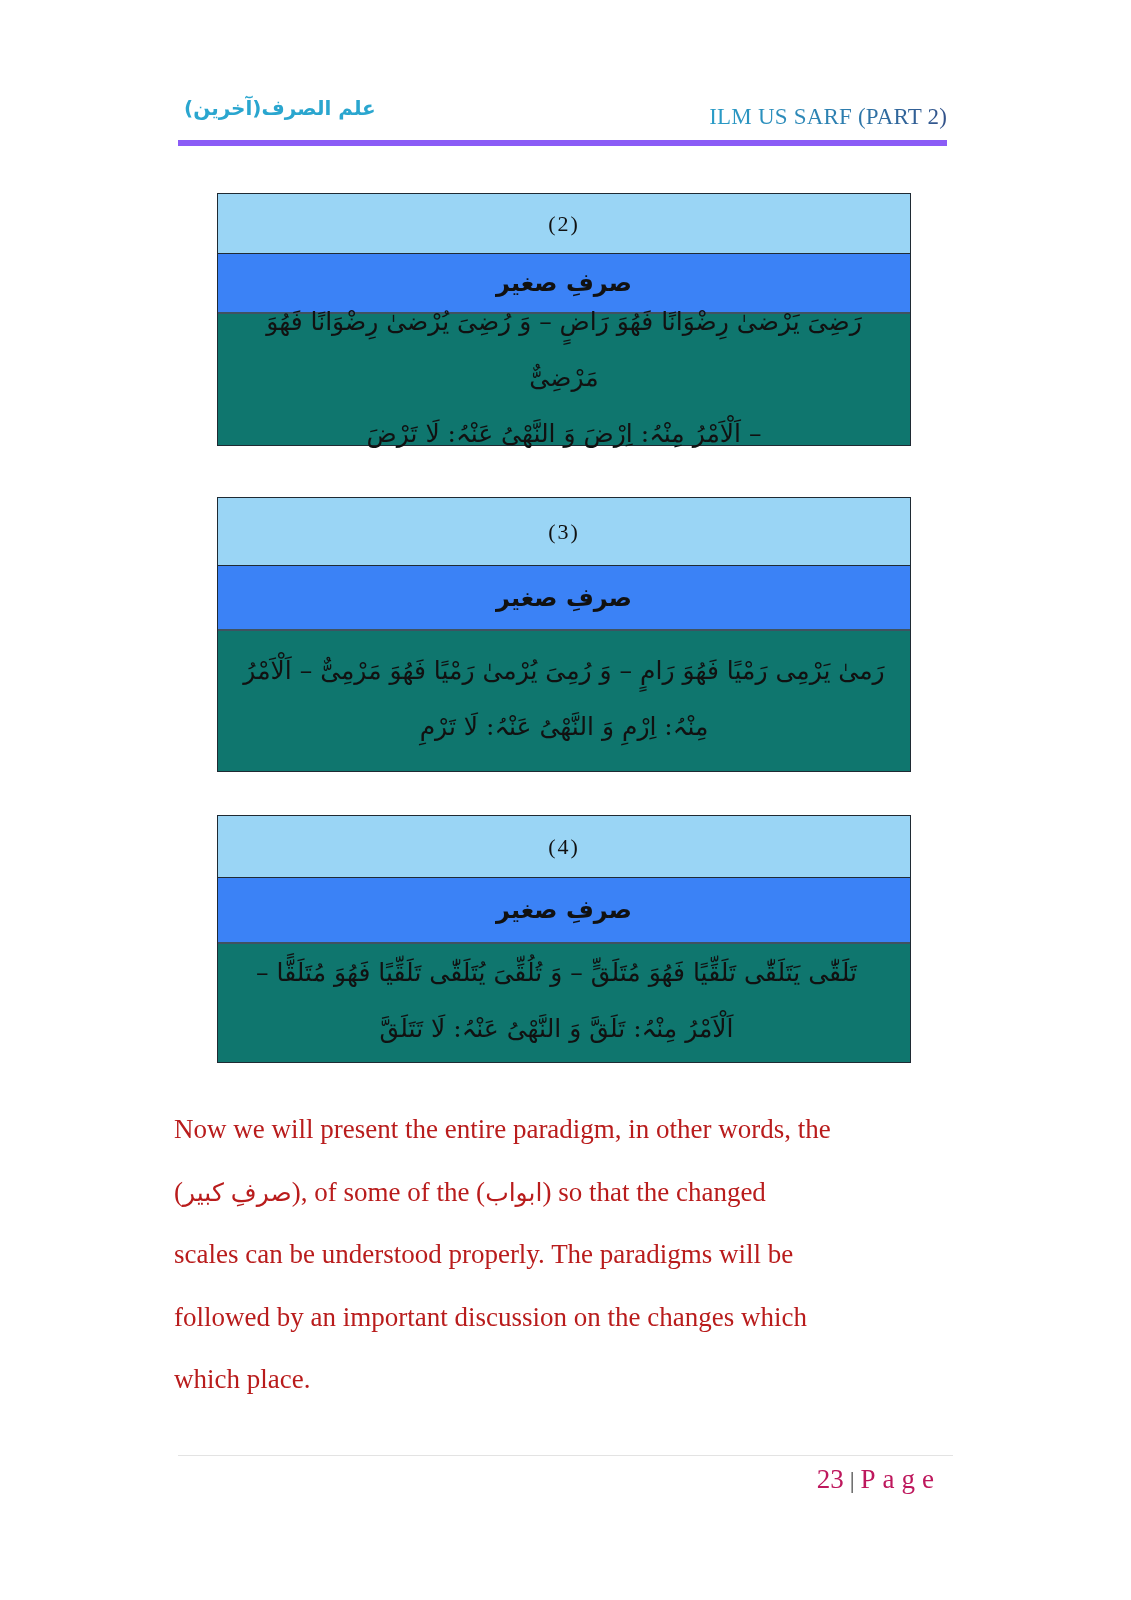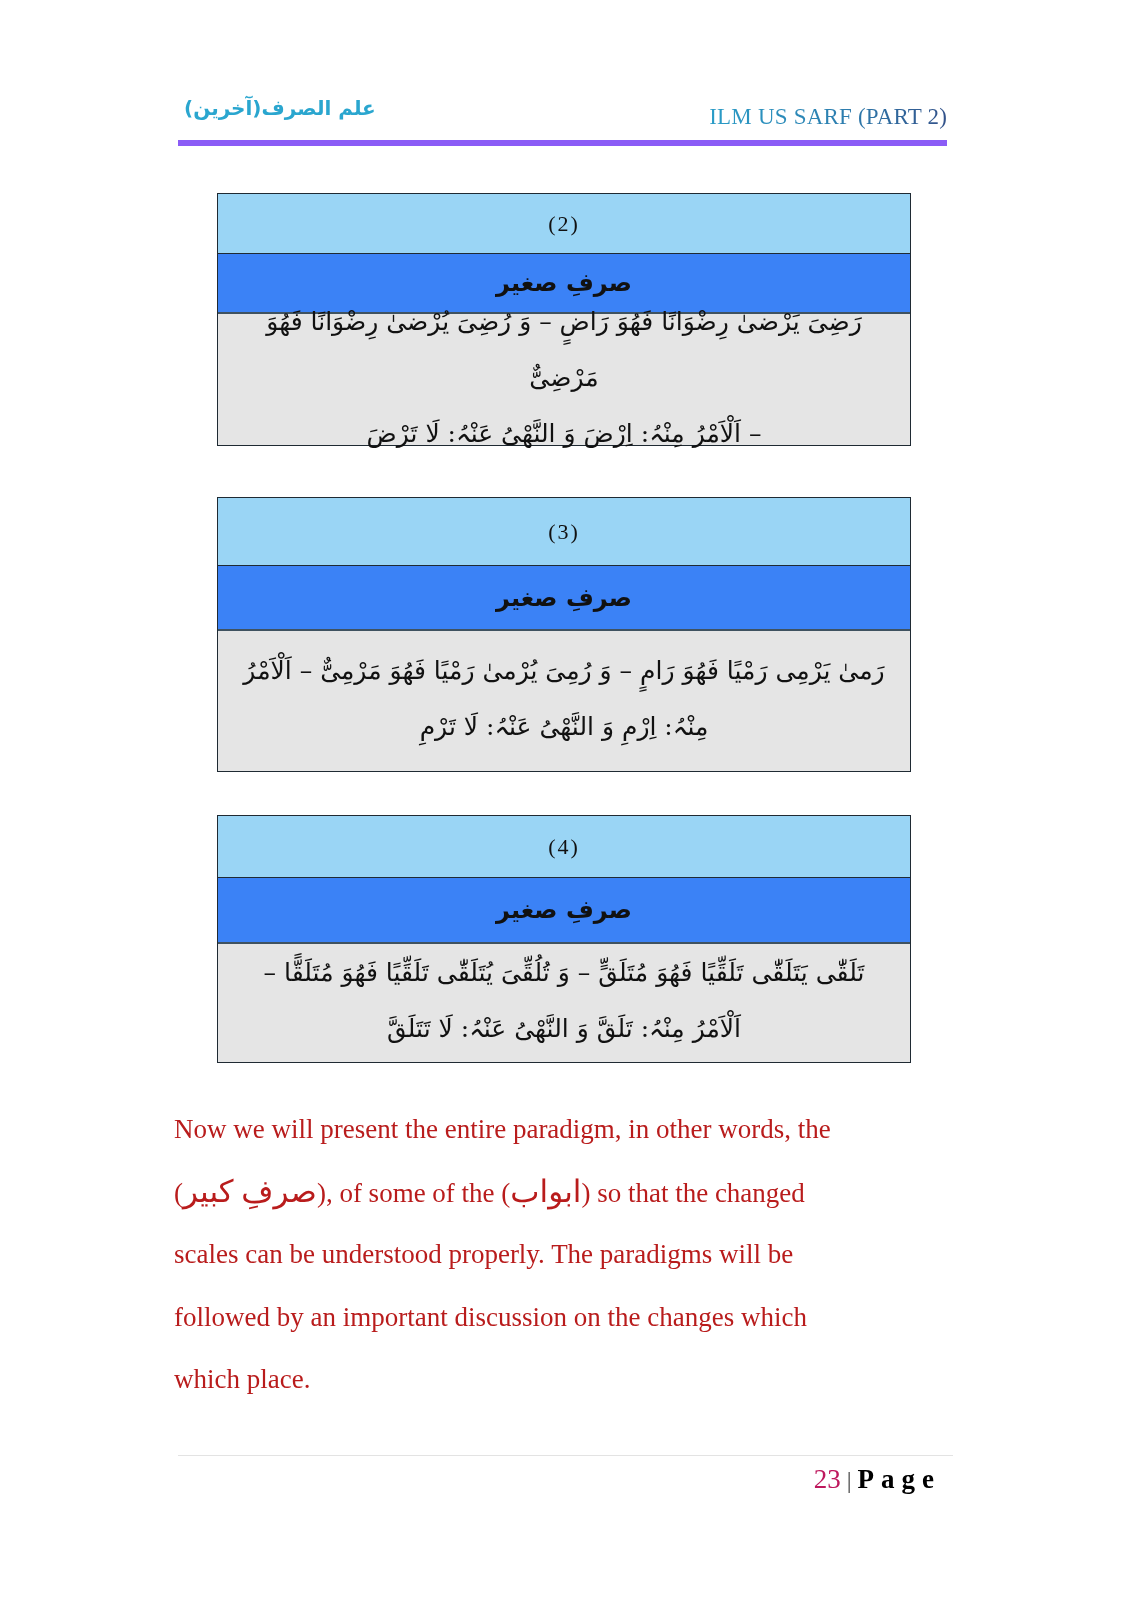--- a/index.html
+++ b/index.html
@@ -74,62 +74,62 @@
   }
   .sarf-table .row-title {
     background: #3b82f6;
     border-bottom: 2px solid #3f5260;
     direction: rtl;
     font-family: "DejaVu Sans", sans-serif;
     font-weight: bold;
     font-size: 24px;
   }
   .sarf-table .row-body {
-    background: #e5e5e5;
+    background: #0f766e;
     direction: rtl;
     font-family: "DejaVu Serif", serif;
     font-size: 25px;
     line-height: 56px;
     padding: 2px 22px 6px 22px;
   }
 
   #table-2 { top: 193px; }
   #table-2 .row-number { height: 60px; }
   #table-2 .row-title  { height: 60px; }
   #table-2 .row-body   { height: 131px; }
 
   #table-3 { top: 497px; }
   #table-3 .row-number { height: 68px; }
   #table-3 .row-title  { height: 65px; }
   #table-3 .row-body   { height: 140px; }
 
   #table-4 { top: 815px; }
   #table-4 .row-number { height: 62px; }
   #table-4 .row-title  { height: 66px; }
-  #table-4 .row-body   { height: 118px; }
+  #table-4 .row-body   { height: 118px; padding-left: 7px; }
 
   
   .body-paragraph {
     position: absolute;
     left: 174px;
     top: 1098px;
     width: 760px;
     font-family: "Liberation Serif", serif;
     font-size: 27px;
     line-height: 62.5px;
     color: #b91c1c;
   }
   .body-paragraph .line {
     display: block;
     white-space: nowrap;
     height: 62.5px;
   }
   .arabic-inline {
-    font-family: Liberation Serif, serif;
-    font-size: 31px;
+    font-family: Liberation Sans, sans-serif;
+    font-size: 25px;
     unicode-bidi: isolate;
     direction: rtl;
   }
 
   
   .page-footer {
     position: absolute;
     left: 178px;
     top: 1455px;
     width: 775px;
@@ -146,23 +146,22 @@
   }
   .page-number {
     color: #be185d;
   }
   .page-sep {
     color: #444444;
     margin: 0 6px;
     font-size: 24px;
   }
   .page-label {
-    color: #000000;
+    color: #be185d;
     letter-spacing: 7px;
-    font-weight: bold;
   }
 </style>
 </head>
 <body>
 
 <div class="page-header">
   <span class="header-title-ar">علم الصرف(آخرین)</span>
   <span class="header-title-en">ILM US SARF (PART 2)</span>
 </div>
 

